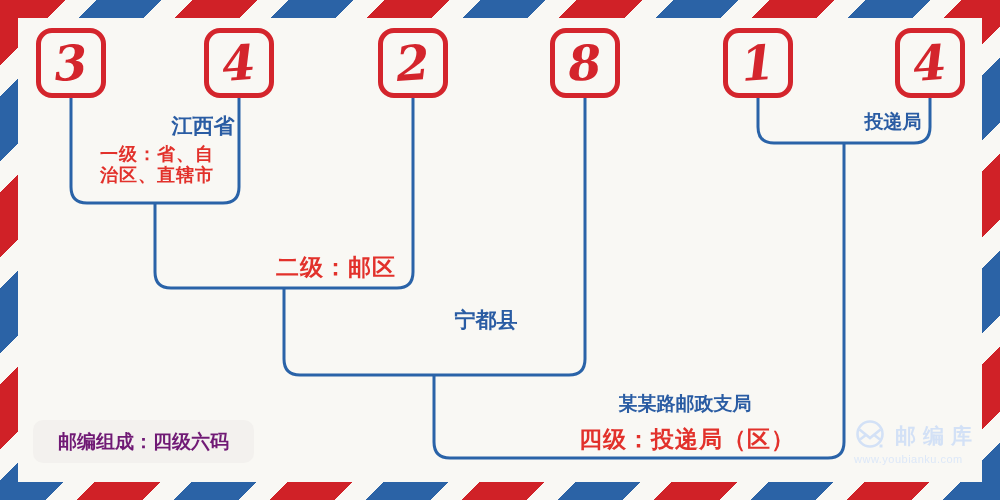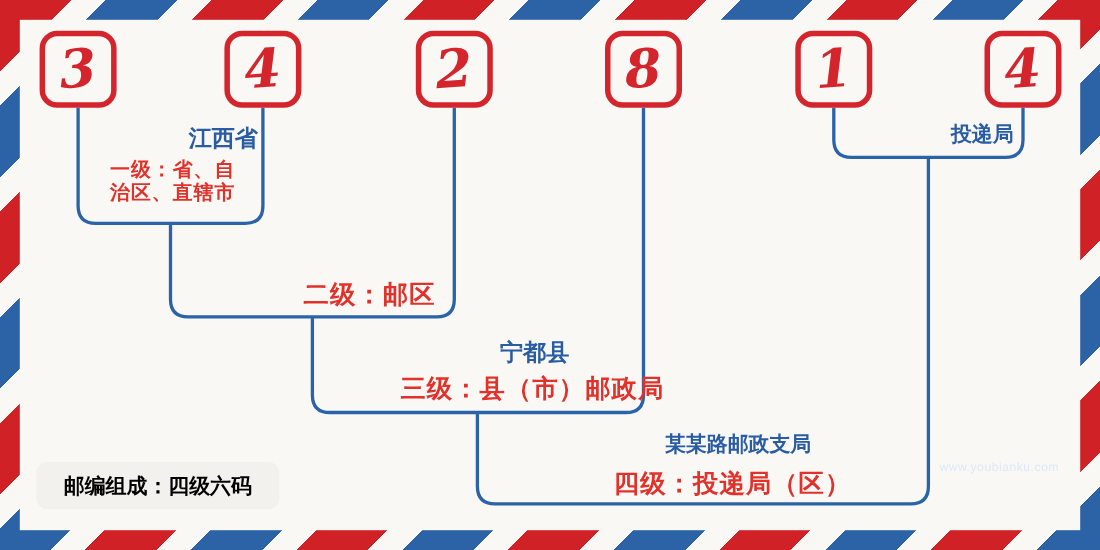--- a/index.html
+++ b/index.html
@@ -39,21 +39,21 @@
   .lbl-red-wrap{
     position:absolute;transform:translateX(-50%);text-align:right;
     color:#e2312b;font-weight:bold;font-size:18px;line-height:21px;
     width:118px;white-space:normal;word-break:break-all;letter-spacing:1px;
   }
   .badge{
     position:absolute;left:33px;top:420px;width:221px;height:43px;
     background:#f3f1ee;border-radius:10px;
     display:flex;align-items:center;justify-content:center;
   }
-  .badge-text{color:#000000;font-weight:bold;font-size:19px;}
+  .badge-text{color:#701a75;font-weight:bold;font-size:19px;}
   .watermark{
     position:absolute;left:854px;top:419px;width:140px;
     color:#cfdff5;
   }
   .wm-row{display:flex;align-items:center;gap:7px;}
   .wm-brand{font-size:21px;font-weight:bold;letter-spacing:7px;color:#d3e1f6;}
   .wm-url{font-size:11px;color:#dde8f8;margin-top:0;letter-spacing:0.5px;}
 </style>
 </head>
 <body>
@@ -87,27 +87,38 @@
   <div class="digit-box" style="left:895px">
     <span class="digit">4</span>
   </div>
 
   <div class="lbl lbl-blue" style="left:155px;top:112px">江西省</div>
   <div class="lbl-red-wrap" style="left:155px;top:144px">一级：省、自治区、直辖市</div>
 
   <div class="lbl lbl-red" style="left:288px;top:252px">二级：邮区</div>
 
   <div class="lbl lbl-blue" style="left:438px;top:306px">宁都县</div>
-  <div class="lbl lbl-red" style="left:436px;top:338px">三级：县（市）邮政局</div>
 
-  <div class="lbl lbl-blue-sm" style="left:623px;top:391px">某某路邮政支局</div>
-  <div class="lbl lbl-red" style="left:618px;top:424px">四级：投递局（区）</div>
+  <div class="lbl lbl-blue-sm" style="left:637px;top:391px">某某路邮政支局</div>
+  <div class="lbl lbl-red" style="left:639px;top:424px">四级：投递局（区）</div>
 
   <div class="lbl lbl-blue-sm" style="left:845px;top:109px">投递局</div>
 
   <div class="badge">
     <span class="badge-text">邮编组成：四级六码</span>
   </div>
 
   <div class="watermark">
+    <div class="wm-row">
+      <span style="display:inline-flex">
+        <svg width="34" height="34" viewBox="0 0 34 34" fill="none" stroke="#d3e1f6" stroke-width="2.6">
+          <circle cx="16" cy="15" r="12.5"></circle>
+          <path d="M5.5,10.5 L16,19 L26.5,10.5"></path>
+          <path d="M6,20.5 L12.5,15.5"></path>
+          <path d="M26,20.5 L19.5,15.5"></path>
+          <rect x="25.5" y="25.5" width="3" height="3" fill="#d3e1f6" stroke="none"></rect>
+        </svg>
+      </span>
+      <span class="wm-brand">邮编库</span>
+    </div>
     <div class="wm-url">www.youbianku.com</div>
   </div>
 </div>
 
 </body></html>

